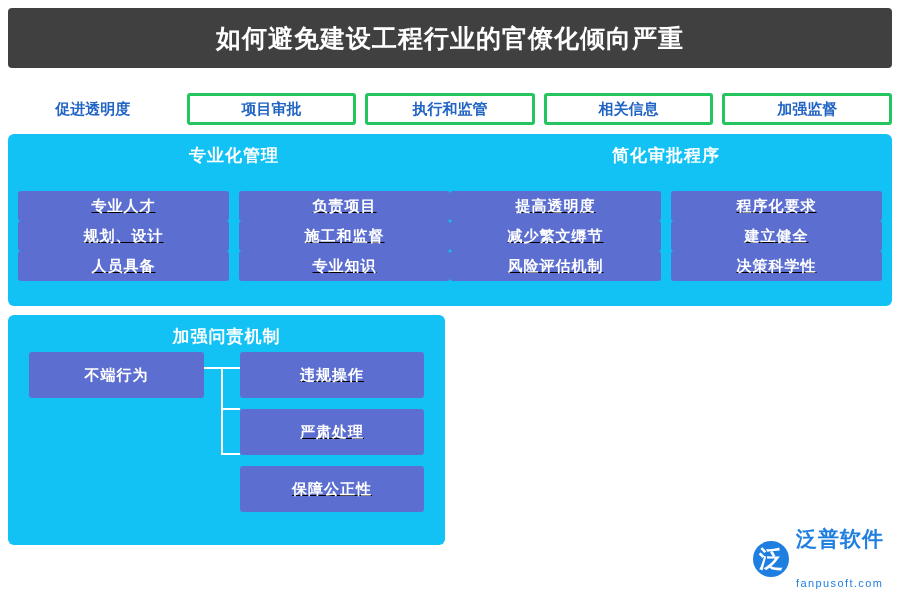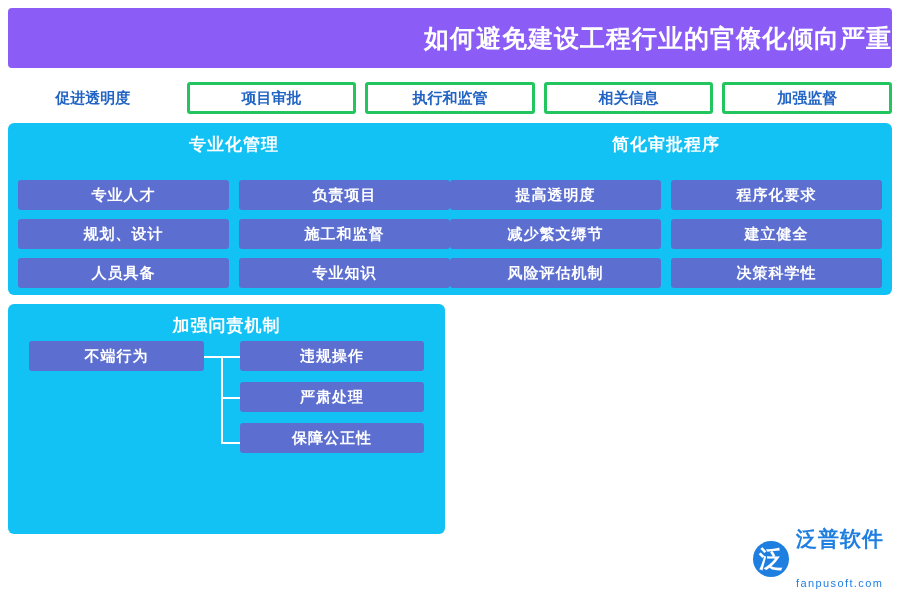--- a/index.html
+++ b/index.html
@@ -19,26 +19,26 @@
     height: 600px;
     box-sizing: border-box;
     padding: 8px 8px 0 8px;
     background: #ffffff;
   }
 
   
   .title-bar {
     width: 884px;
     height: 60px;
-    background: #8b5cf6;
+    background: #404040;
     border-radius: 4px;
     display: flex;
     align-items: center;
-    justify-content: flex-end;
-    margin-bottom: 14px;
+    justify-content: center;
+    margin-bottom: 25px;
   }
   .title-bar .title-text {
     color: #ffffff;
     font-size: 25px;
     font-weight: bold;
     letter-spacing: 1px;
   }
 
   
   .chip-row {
@@ -94,21 +94,21 @@
     letter-spacing: 1px;
   }
   .mid-grid {
     display: flex;
     gap: 10px;
   }
   .mid-subcol {
     flex: 1;
     display: flex;
     flex-direction: column;
-    gap: 9px;
+    text-decoration: underline;
   }
   .blue-box {
     height: 30px;
     background: #5c6fd0;
     border-radius: 3px;
     display: flex;
     align-items: center;
     justify-content: center;
     color: #ffffff;
     font-size: 15px;
@@ -137,23 +137,24 @@
   .tree-left {
     width: 175px;
     padding-top: 0px;
   }
   .tree-right {
     flex: 1;
     display: flex;
     flex-direction: column;
     gap: 11px;
     margin-left: 36px;
+    text-decoration: underline;
   }
   .tree .blue-box {
-    height: 30px;
+    height: 46px;
   }
   .connector {
     position: absolute;
     left: 186px;
     top: 15px;
     width: 36px;
     height: 88px;
     pointer-events: none;
   }
 

